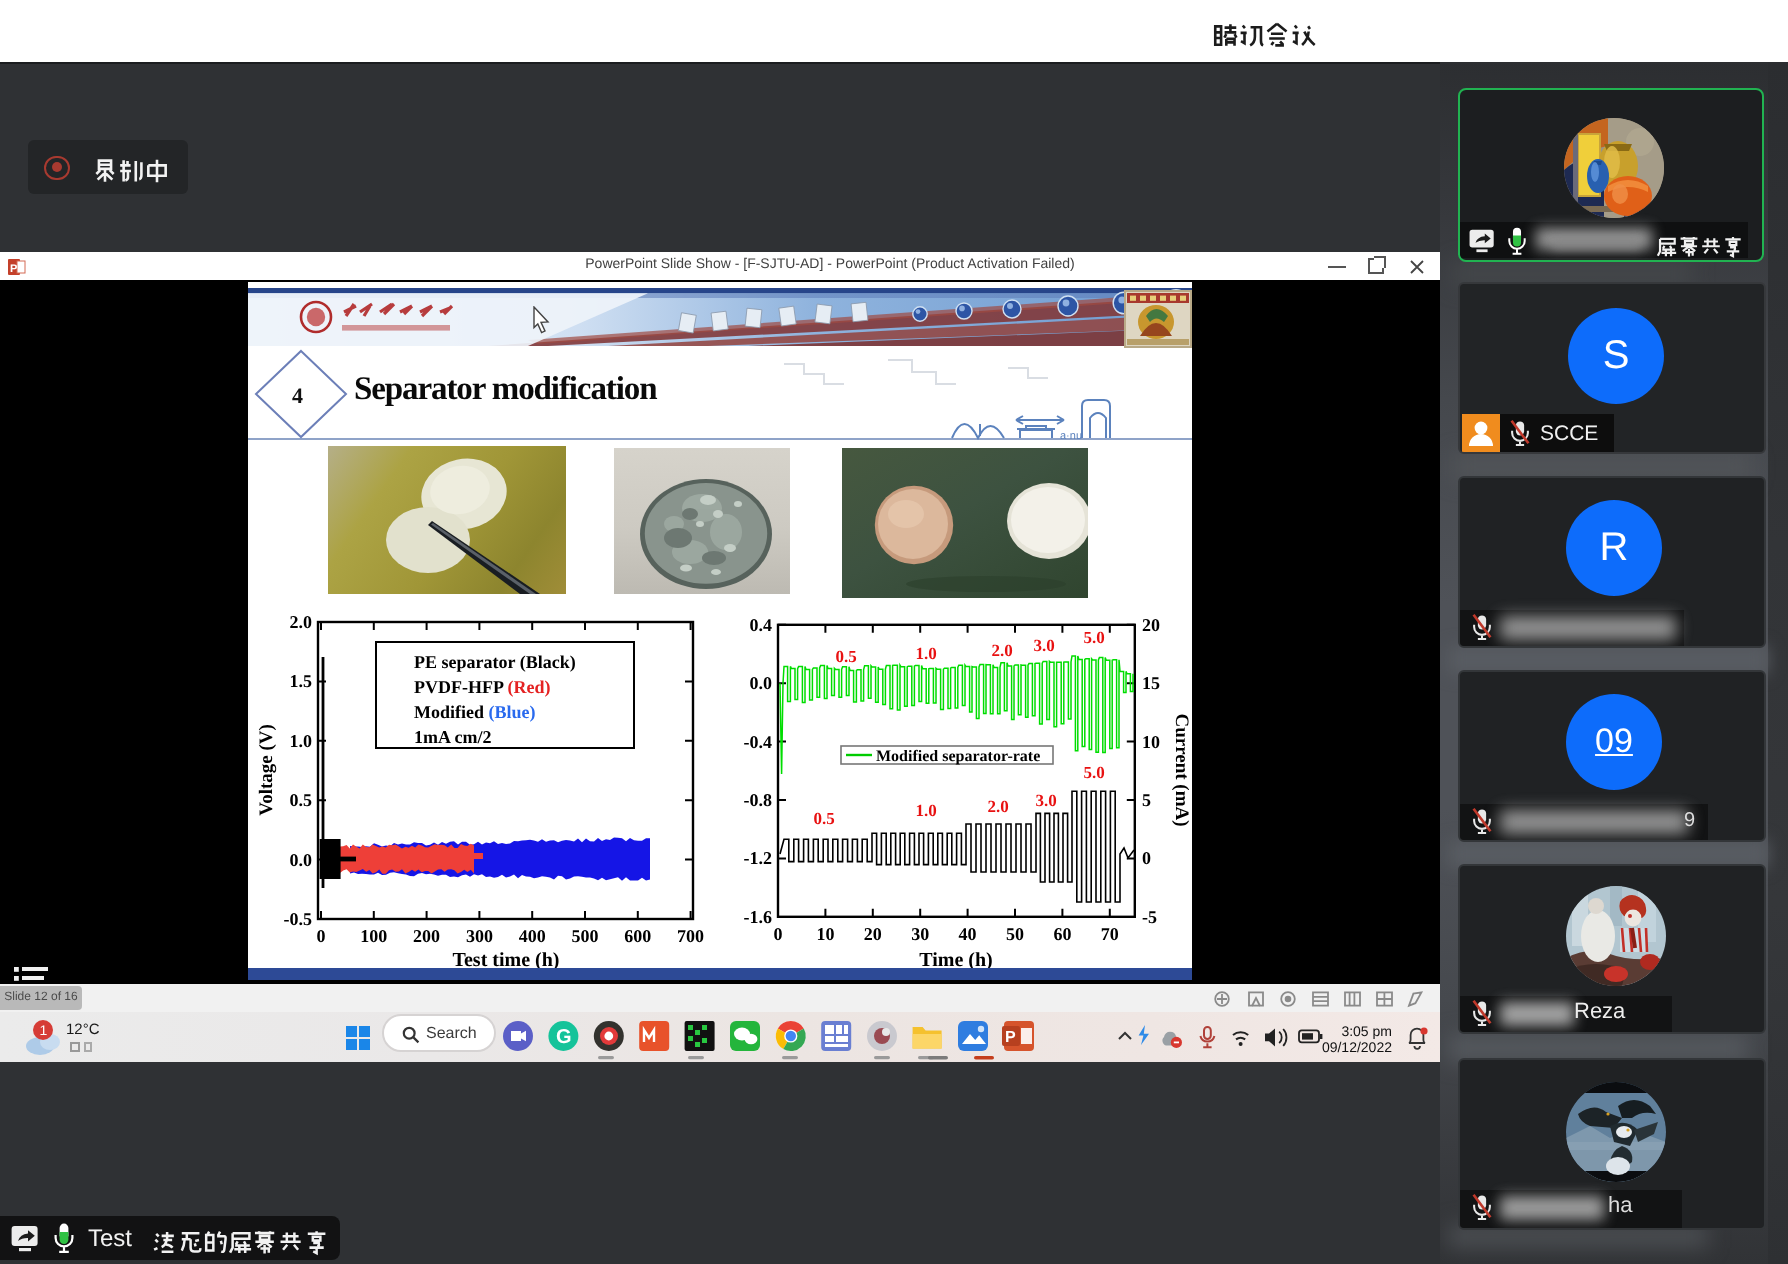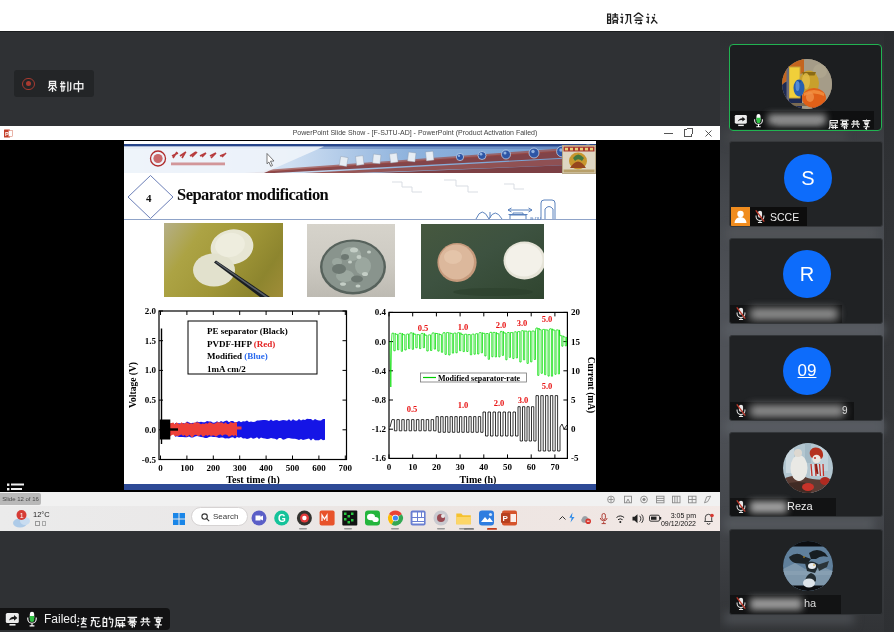--- a/index.html
+++ b/index.html
@@ -515,21 +515,21 @@
   <svg class="abs" style="left:5px;top:4px;" width="15" height="14" viewBox="0 0 15 14">
     <rect x="0.8" y="1" width="13" height="10" rx="1.5" fill="#ececec"></rect>
     <path d="M4 8.5 q1 -3.5 5 -3.8 l0 -1.6 l3.4 2.8 l-3.4 2.8 l0 -1.7 q-3 -0.1 -5 1.5 Z" fill="#1b1b1b"></path>
     <rect x="4.5" y="12" width="6" height="1.6" fill="#ececec"></rect>
   </svg>
   <svg class="abs" style="left:26px;top:3px;" width="12" height="16" viewBox="0 0 12 16">
     <rect x="3.8" y="0.8" width="4.4" height="8" rx="2.2" fill="#fff"></rect>
     <path d="M3.8 5 h4.4 v3.8 a2.2 2.2 0 0 1 -4.4 0 Z" fill="#30c244"></path>
     <path d="M1.8 6.5 v1.5 a4.2 4.2 0 0 0 8.4 0 v-1.5 M6 12.5 v2.2 M3.6 14.9 h4.8" stroke="#fff" stroke-width="1.1" fill="none"></path>
   </svg>
-  <div class="abs" style="left:44px;top:4px;color:#f2f2f2;font-size:12px;">Failed</div>
+  <div class="abs" style="left:44px;top:4px;color:#f2f2f2;font-size:12px;">Test</div>
   <div class="abs" style="left:76px;top:5px;color:#f2f2f2;">
    <svg class="cjk" width="12.6" height="12.6" viewBox="0 0 12 12">
         <use href="#gFA"></use>
       </svg><svg class="cjk" width="12.6" height="12.6" viewBox="0 0 12 12">
         <use href="#gWA"></use>
       </svg><svg class="cjk" width="12.6" height="12.6" viewBox="0 0 12 12">
         <use href="#gDE"></use>
       </svg><svg class="cjk" width="12.6" height="12.6" viewBox="0 0 12 12">
         <use href="#gPING"></use>
       </svg><svg class="cjk" width="12.6" height="12.6" viewBox="0 0 12 12">

